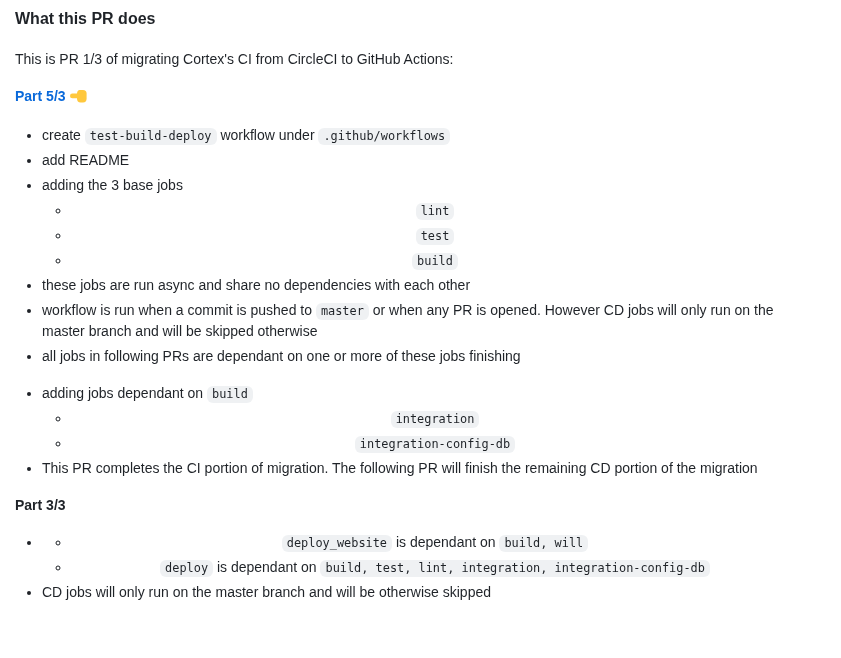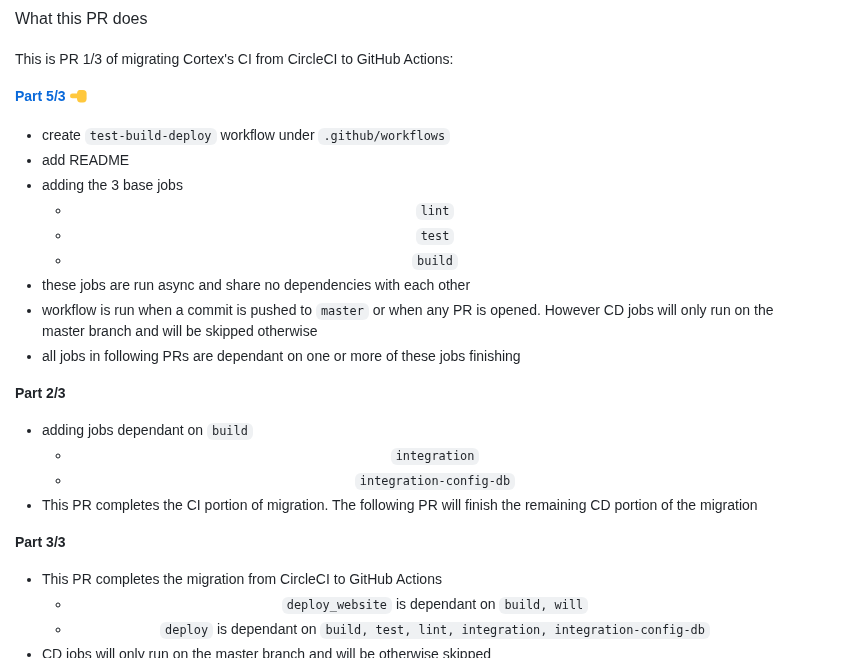--- a/index.html
+++ b/index.html
@@ -18,21 +18,21 @@
   .markdown-body {
     font-family: "Liberation Sans", sans-serif;
     font-size: 14px;
     line-height: 1.5;
     color: var(--text);
     padding: 9px 42px 0 15px;
     width: 841px;
   }
   h2.page-title {
     font-size: 16px;
-    font-weight: 400;
+    font-weight: 700;
     line-height: 20px;
     margin: 0 0 20px 0;
   }
   p.intro {
     margin: 7px 0 16px 0;
   }
   h3.section-heading {
     font-size: 14px;
     font-weight: 700;
     line-height: 21px;
@@ -88,30 +88,29 @@
         <li class="list-item"><span class="text-segment">add README</span></li>
         <li class="list-item"><span class="text-segment">adding the 3 base jobs</span><ul class="nested-list">
             <li class="list-item"><code class="code-span">lint</code></li>
             <li class="list-item"><code class="code-span">test</code></li>
             <li class="list-item"><code class="code-span">build</code></li>
           </ul></li>
         <li class="list-item"><span class="text-segment">these jobs are run async and share no dependencies with each other</span></li>
         <li class="list-item"><span class="text-segment">workflow is run when a commit is pushed to </span><code class="code-span">master</code><span class="text-segment"> or when any PR is opened. However CD jobs will only run on the master branch and will be skipped otherwise</span></li>
         <li class="list-item"><span class="text-segment">all jobs in following PRs are dependant on one or more of these jobs finishing</span></li>
       </ul>
-      <h3 class="section-heading"><span>Part 2/3</span></h3>
       <ul class="bullet-list">
         <li class="list-item"><span class="text-segment">adding jobs dependant on </span><code class="code-span">build</code><ul class="nested-list">
             <li class="list-item"><code class="code-span">integration</code></li>
             <li class="list-item"><code class="code-span">integration-config-db</code></li>
           </ul></li>
         <li class="list-item"><span class="text-segment">This PR completes the CI portion of migration. The following PR will finish the remaining CD portion of the migration</span></li>
       </ul>
       <h3 class="section-heading"><span>Part 3/3</span></h3>
       <ul class="bullet-list">
-        <li class="list-item"><span class="text-segment">This PR completes the migration from CircleCI to GitHub Actions</span><ul class="nested-list">
+        <li class="list-item"><ul class="nested-list">
             <li class="list-item"><code class="code-span">deploy_website</code><span class="text-segment"> is dependant on </span><code class="code-span">build, will</code></li>
             <li class="list-item"><code class="code-span">deploy</code><span class="text-segment"> is dependant on </span><code class="code-span">build, test, lint, integration, integration-config-db</code></li>
           </ul></li>
         <li class="list-item"><span class="text-segment">CD jobs will only run on the master branch and will be otherwise skipped</span></li>
       </ul>
     </div>
 </div>
 
 </body></html>

